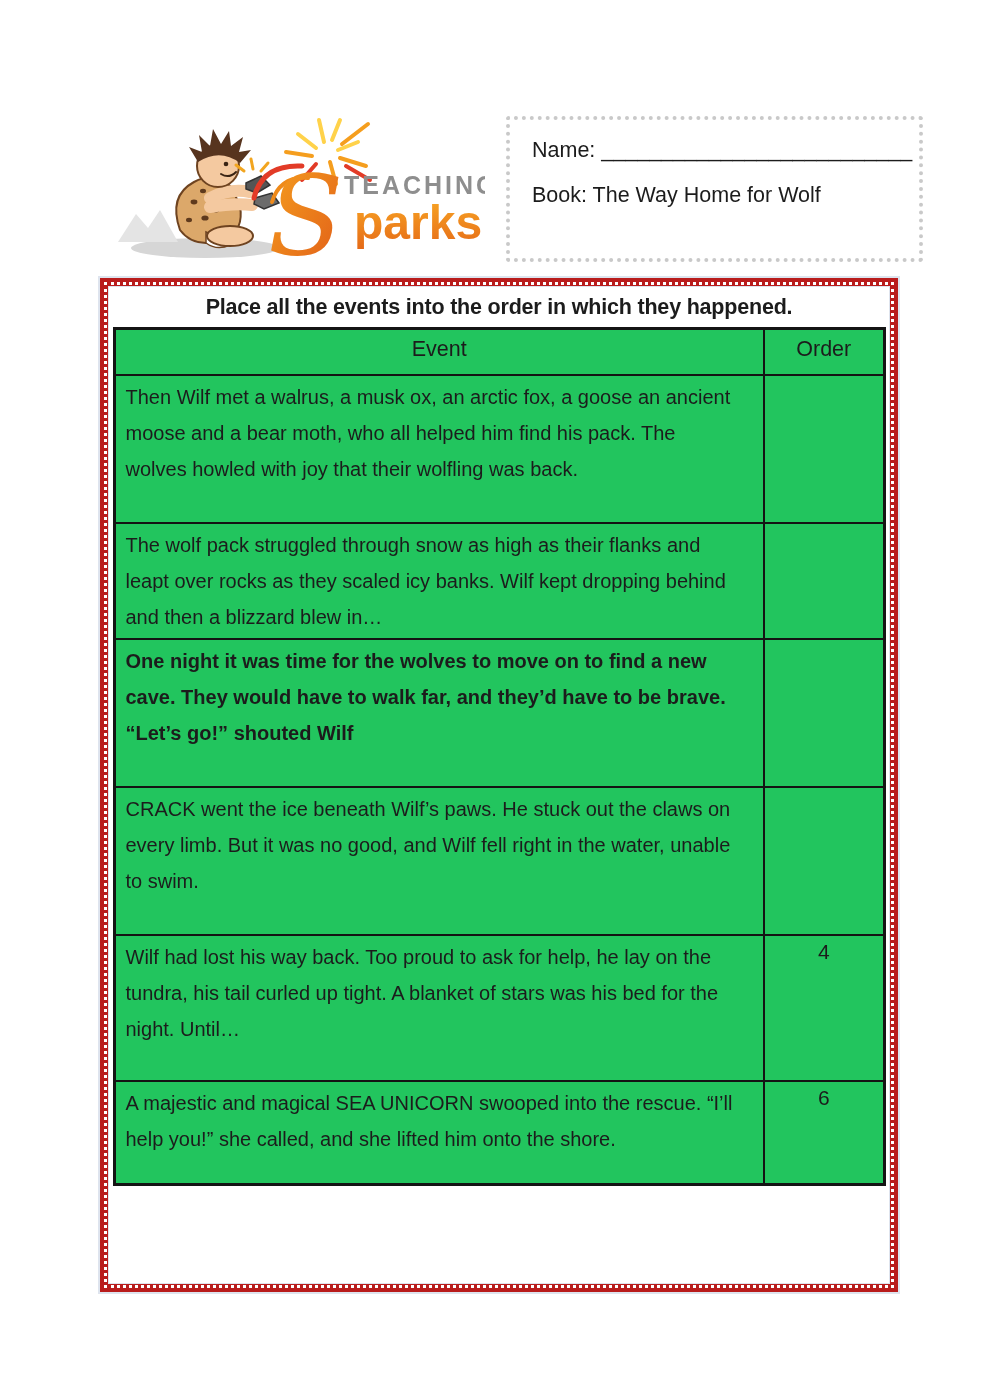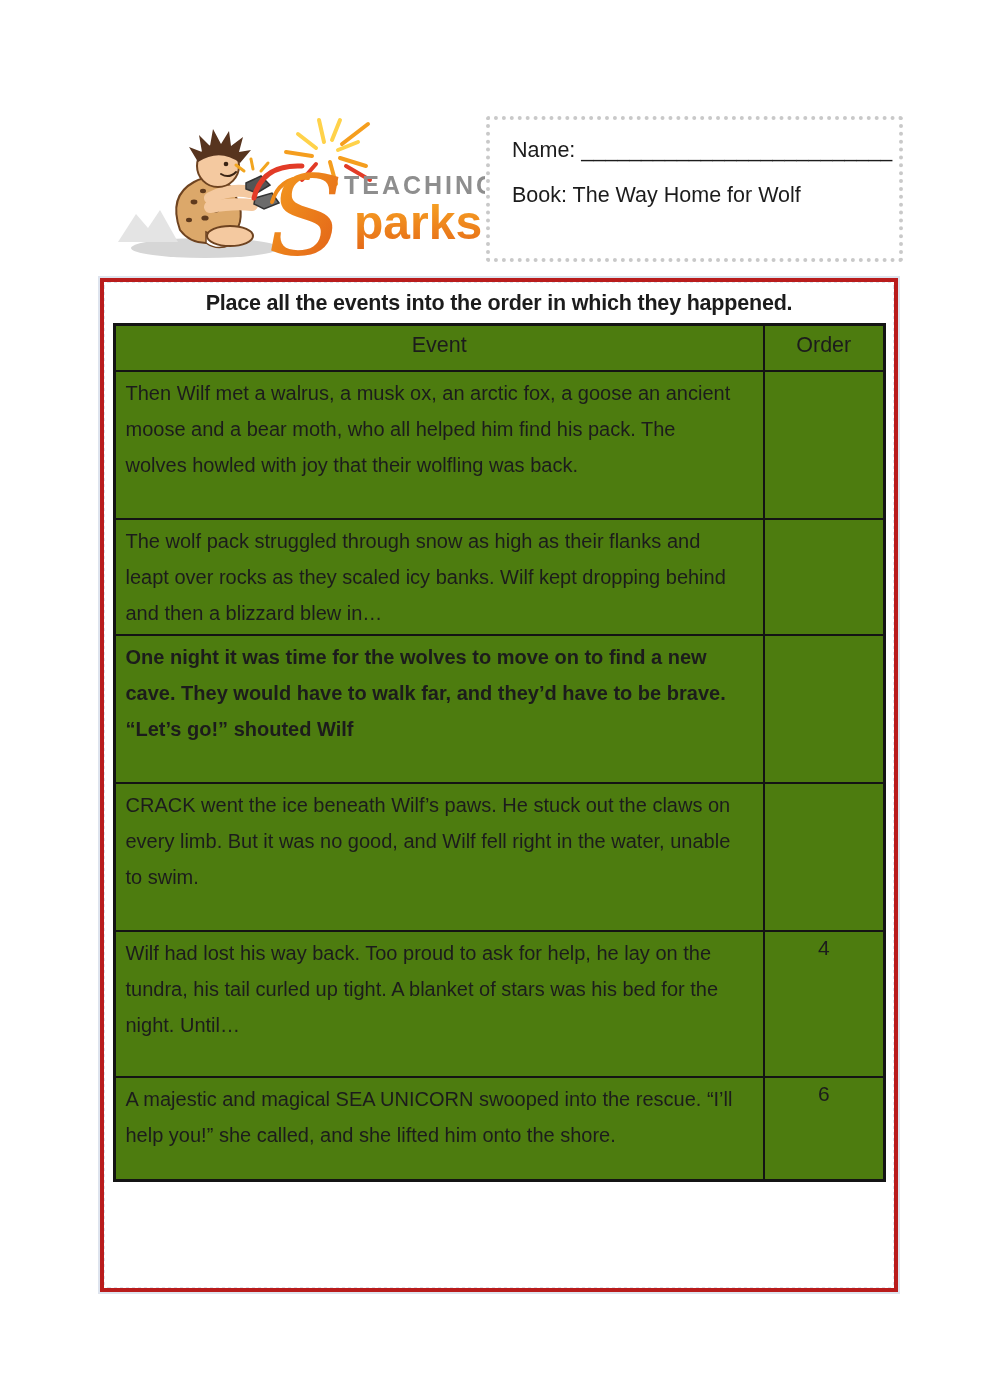--- a/index.html
+++ b/index.html
@@ -6,49 +6,49 @@
   .page{
     position:relative;width:996px;height:1396px;background:#fff;overflow:hidden;
     font-family:"Liberation Sans",sans-serif;color:#1c1c1c;
   }
 
   
   .logo{position:absolute;left:110px;top:110px;width:375px;height:155px;}
 
   
   .namebox{
-    position:absolute;left:486px;top:116px;width:417px;height:146px;box-sizing:border-box;
+    position:absolute;left:506px;top:116px;width:417px;height:146px;box-sizing:border-box;
     border:4px dotted #c9c9c9;border-radius:3px;background:#fff;
     padding:8px 0 0 22px;
   }
   .namebox .line{font-size:21.5px;line-height:45px;white-space:nowrap;}
 
   
   .sheet{
     position:absolute;left:100px;top:278px;width:798px;height:1014px;box-sizing:border-box;
     background:#fff;
-    border:4px solid #b91c1c;
+    border:8px solid #b91c1c;
     outline:3px dotted #ffffff;outline-offset:-7px;
     box-shadow:0 0 0 2px #dee4ee, inset 0 0 0 1px #dee4ee;
     padding-top:4px;
   }
   .instruction{
     text-align:center;font-weight:bold;font-size:21.5px;line-height:34px;
     letter-spacing:-0.2px;margin:0 0 3px 0;
   }
 
   
   table.seq{
     border-collapse:collapse;margin:0 auto;width:770px;table-layout:fixed;
     border:3px solid #141414;
   }
   .seq col.c-event{width:650px;}
   .seq col.c-order{width:120px;}
   .seq th,.seq td{
-    border:2px solid #141414;vertical-align:top;background:#4d7c0f;
+    border:2px solid #141414;vertical-align:top;background:#22c55e;
   }
   .seq th{
     font-weight:normal;font-size:21.5px;text-align:center;padding:7px 4px 4px;
   }
   .seq td.event{
     font-size:20px;line-height:36px;padding:3px 21px 3px 10px;
   }
   .seq td.order{
     font-size:21px;text-align:center;padding:4px 4px;
   }

